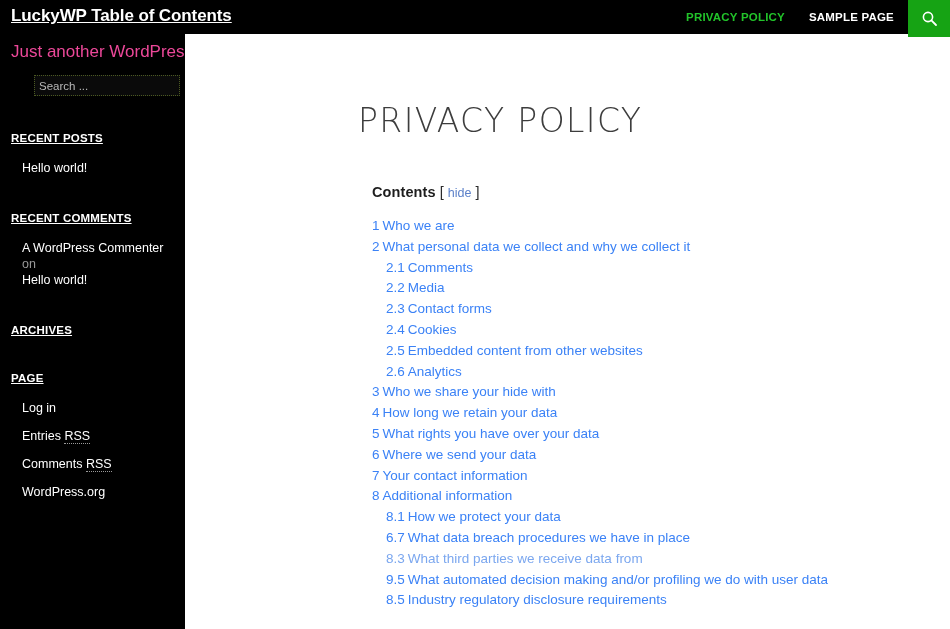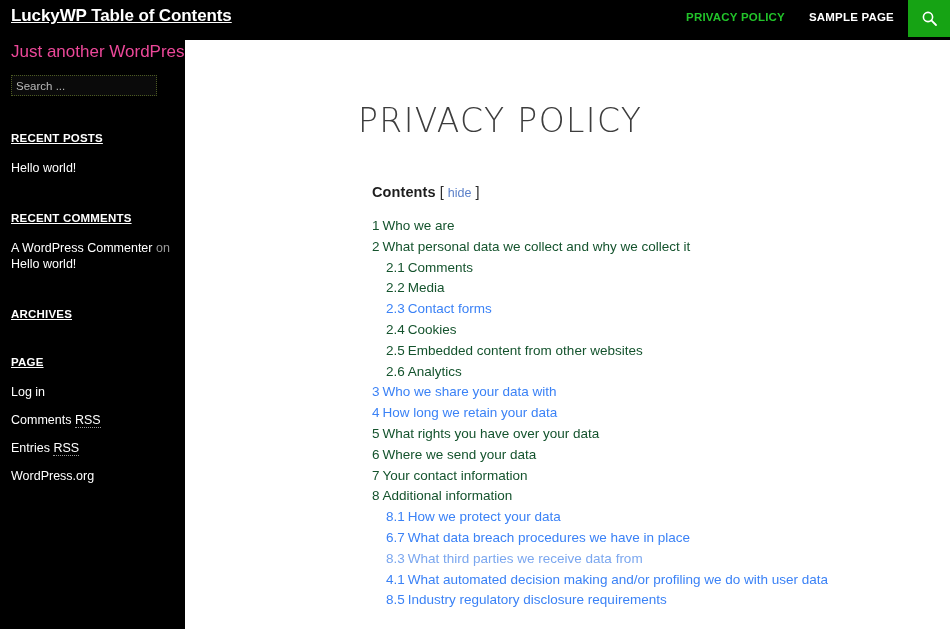--- a/index.html
+++ b/index.html
@@ -8,21 +8,21 @@
     width: 950px; height: 629px;
     overflow: hidden;
     background: #ffffff;
     font-family: "Liberation Sans", sans-serif;
   }
 
   
   .topbar {
     position: absolute;
     top: 0; left: 0;
-    width: 950px; height: 40px;
+    width: 950px; height: 34px;
     background: #000000;
     z-index: 20;
   }
   .site-title {
     position: absolute;
     left: 11px; top: 6px;
     color: #ffffff;
     font-size: 17px;
     font-weight: bold;
     letter-spacing: -0.1px;
@@ -84,20 +84,21 @@
   .search-field {
     width: 146px;
     height: 21px;
     background: #0a0a0a;
     border: 1px dotted #4c5a22;
     color: #c9c9c9;
     font-size: 11.5px;
     font-family: "Liberation Sans", sans-serif;
     padding: 0 4px;
     outline: none;
+    margin-left: 23px;
   }
   .search-field::placeholder { color: #b9b9b9; }
 
   .widget { margin-top: 36px; }
   .widget-title {
     font-size: 11.5px;
     font-weight: bold;
     letter-spacing: 0.2px;
     color: #ffffff;
     margin: 0 0 16px 0;
@@ -106,20 +107,21 @@
   }
   .widget ul {
     list-style: none;
     margin: 0; padding: 0;
   }
   .widget li {
     font-size: 12.5px;
     line-height: 16px;
     margin-bottom: 12px;
     color: #ffffff;
+    margin-left: 11px;
   }
   .widget li a, .w-link {
     color: #ffffff;
     text-decoration: none;
     cursor: pointer;
   }
   .muted { color: #9a9a9a; }
   .abbr {
     border-bottom: 1px dotted #9a9a9a;
     cursor: help;
@@ -175,21 +177,21 @@
   .toc-list { list-style: none; margin: 0; padding: 0; }
   .toc-list li { list-style: none; }
   .toc-list ul { list-style: none; margin: 0; padding: 0 0 0 14px; }
 
   .toc-link {
     display: block;
     font-size: 13.5px;
     line-height: 20.8px;
     text-decoration: none;
     cursor: pointer;
-    color: #14532d;
+    color: #3b82f6;
   }
   .toc-link .num { margin-right: 3px; }
   .toc-link.visited { color: #3b82f6; }
   .toc-link.hovered { color: #7ba7ef; }
 </style>
 </head>
 <body>
 
 <div class="topbar">
   <a class="site-title" href="#">LuckyWP Table of Contents</a>
@@ -241,24 +243,24 @@
   </div>
 
 
   <div class="widget">
     <h2 class="widget-title">PAGE</h2>
     <ul>
       <li>
         <a class="w-link" href="#">Log in</a>
       </li>
       <li>
+        <a class="w-link" href="#"><span>Entries </span><span class="abbr">RSS</span></a>
+      </li>
+      <li>
         <a class="w-link" href="#"><span>Comments </span><span class="abbr">RSS</span></a>
-      </li>
-      <li>
-        <a class="w-link" href="#"><span>Entries </span><span class="abbr">RSS</span></a>
       </li>
       <li>
         <a class="w-link" href="#">WordPress.org</a>
       </li>
     </ul>
   </div>
 
 </aside>
 
 <main class="content">
@@ -294,21 +296,21 @@
             </li>
             <li>
               <a class="toc-link" href="#"><span class="num">2.5</span><span>Embedded content from other websites</span></a>
             </li>
             <li>
               <a class="toc-link" href="#"><span class="num">2.6</span><span>Analytics</span></a>
             </li>
           </ul>
         </li>
         <li>
-          <a class="toc-link visited" href="#"><span class="num">3</span><span>Who we share your data with</span></a>
+          <a class="toc-link visited" href="#"><span class="num">3</span><span>Who we share your hide with</span></a>
         </li>
         <li>
           <a class="toc-link visited" href="#"><span class="num">4</span><span>How long we retain your data</span></a>
         </li>
         <li>
           <a class="toc-link" href="#"><span class="num">5</span><span>What rights you have over your data</span></a>
         </li>
         <li>
           <a class="toc-link" href="#"><span class="num">6</span><span>Where we send your data</span></a>
         </li>
@@ -321,21 +323,21 @@
             <li>
               <a class="toc-link visited" href="#"><span class="num">8.1</span><span>How we protect your data</span></a>
             </li>
             <li>
               <a class="toc-link visited" href="#"><span class="num">6.7</span><span>What data breach procedures we have in place</span></a>
             </li>
             <li>
               <a class="toc-link hovered" href="#"><span class="num">8.3</span><span>What third parties we receive data from</span></a>
             </li>
             <li>
-              <a class="toc-link visited" href="#"><span class="num">4.1</span><span>What automated decision making and/or profiling we do with user data</span></a>
+              <a class="toc-link visited" href="#"><span class="num">9.5</span><span>What automated decision making and/or profiling we do with user data</span></a>
             </li>
             <li>
               <a class="toc-link visited" href="#"><span class="num">8.5</span><span>Industry regulatory disclosure requirements</span></a>
             </li>
           </ul>
         </li>
       </ul>
   </div>
 
 </main>

